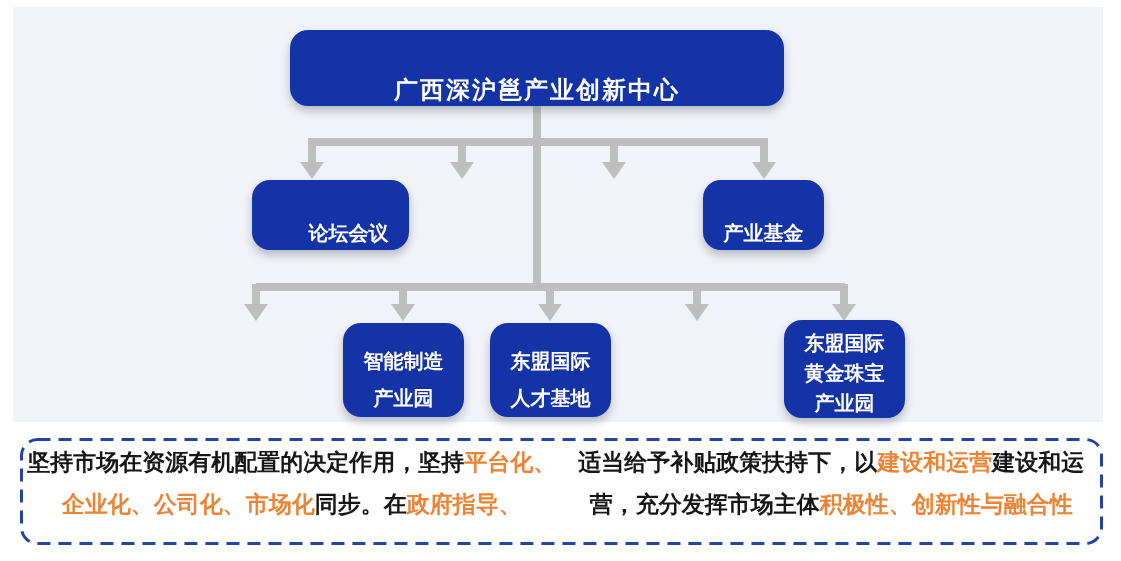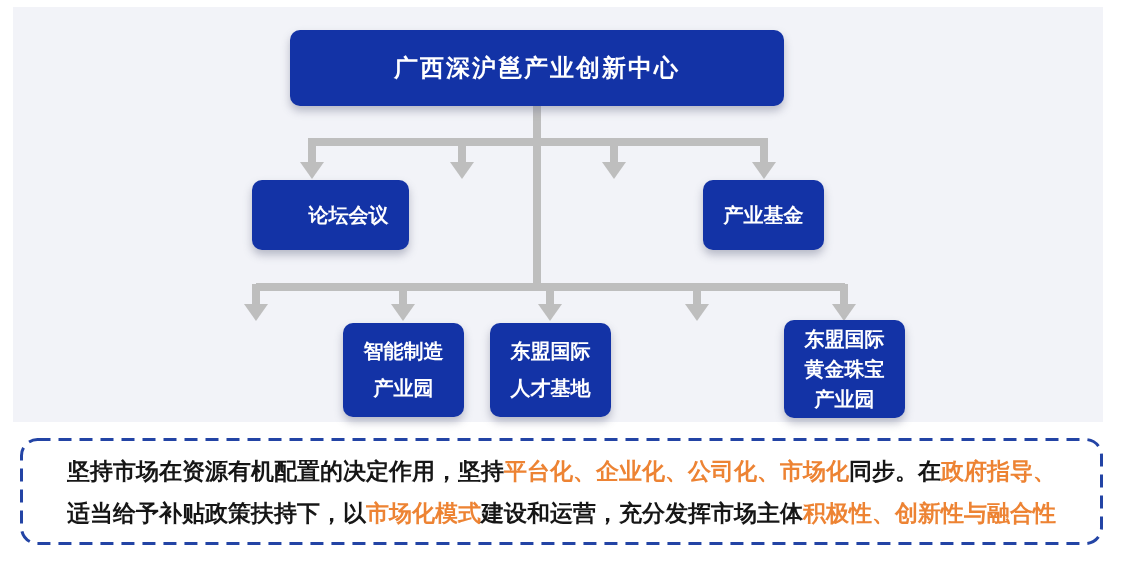--- a/index.html
+++ b/index.html
@@ -13,32 +13,32 @@
   }
   .connectors { position:absolute; left:0; top:0; }
   .connectors line { stroke:var(--connector-gray,#BEBEBE); stroke-width:8; }
   .connectors polygon { fill:var(--connector-gray,#BEBEBE); }
   .connectors rect.dashed {
     fill:#ffffff; stroke:var(--dashed-border-blue,#2344A5);
     stroke-width:3; stroke-dasharray:13 8;
   }
   .node {
     position:absolute; background:var(--box-blue,#1333A6); color:#ffffff;
-    border-radius:10px; display:flex; align-items:center; justify-content:center;
+    border-radius:18px; display:flex; align-items:flex-end; justify-content:center;
     text-align:center; font-weight:bold;
     box-shadow:0 5px 8px rgba(110,115,140,0.45);
   }
   .node-label { white-space:pre-line; }
   .root { left:290px; top:30px; width:494px; height:76px; font-size:24px; letter-spacing:2px; }
   .l2   { top:180px; width:121px; height:70px; font-size:20px; line-height:33px; }
   .l3   { top:323px; width:121px; height:94px; font-size:20px; line-height:37px; }
   .l3.tall { top:320px; height:98px; line-height:30px; }
   .policy {
     position:absolute; left:22px; top:441px; width:1079px; height:102px;
-    display:flex; flex-direction:column; justify-content:center; text-align:center;
+    display:flex; flex-direction:row; justify-content:center; text-align:center;
   }
   .policy-line { font-size:23px; font-weight:bold; color:#161616; line-height:42px; }
   .accent { color:var(--accent-orange,#ED8333); }
 </style>
 </head>
 <body>
 
 <div class="canvas">
 
   <div class="panel"></div>
@@ -97,17 +97,17 @@
     <span class="node-label">东盟国际
 黄金珠宝
 产业园</span>
   </div>
 
   <div class="policy">
     <div class="policy-line">
       <span>坚持市场在资源有机配置的决定作用，坚持</span><span class="accent">平台化、企业化、公司化、市场化</span><span>同步。在</span><span class="accent">政府指导、</span>
     </div>
     <div class="policy-line">
-      <span>适当给予补贴政策扶持下，以</span><span class="accent">市场化模式</span><span>建设和运营，充分发挥市场主体</span><span class="accent">积极性、创新性与融合性</span>
+      <span>适当给予补贴政策扶持下，以</span><span class="accent">建设和运营</span><span>建设和运营，充分发挥市场主体</span><span class="accent">积极性、创新性与融合性</span>
     </div>
   </div>
 
 </div>
 
 </body></html>

